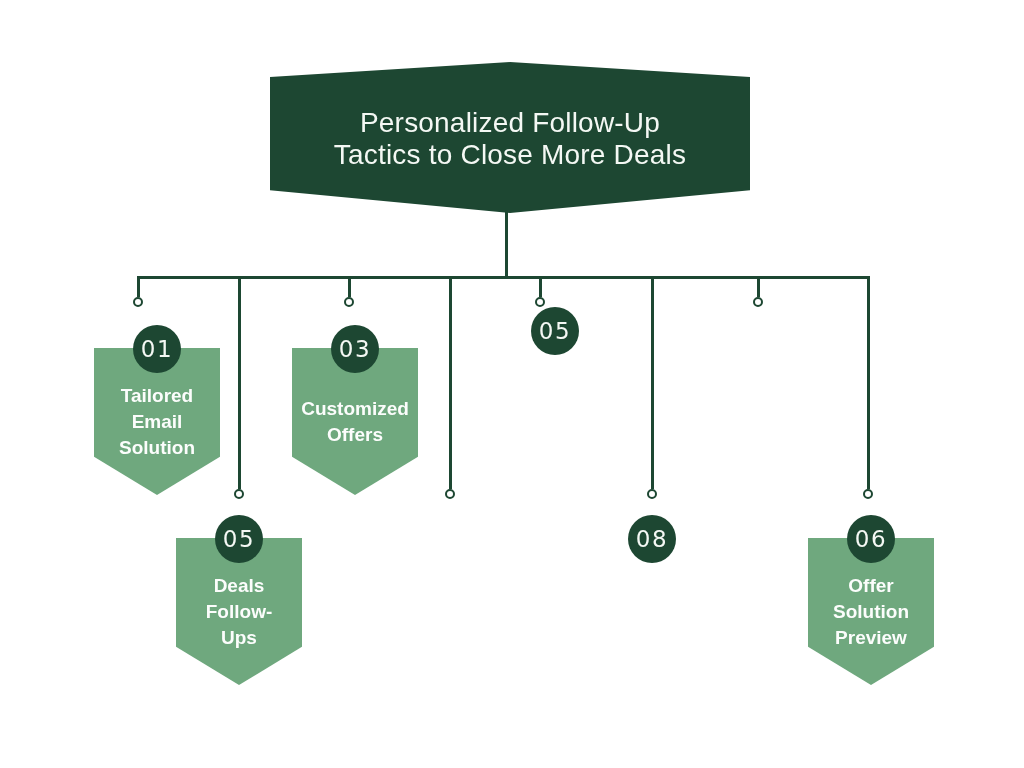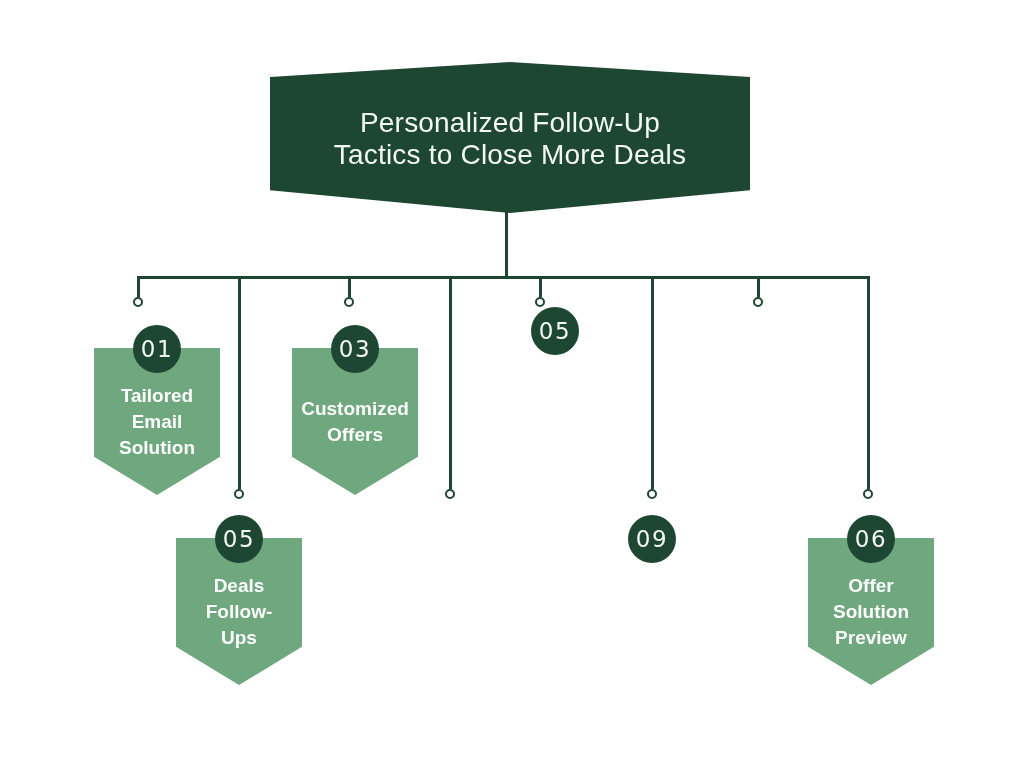--- a/index.html
+++ b/index.html
@@ -127,21 +127,21 @@
 
 
   <div class="item" style="left:492px;top:307px">
     <div class="badge">
       <span>05</span>
     </div>
   </div>
 
   <div class="item" style="left:589px;top:515px">
     <div class="badge">
-      <span>09</span>
+      <span>08</span>
     </div>
   </div>
 
 
   <div class="item" style="left:808px;top:515px">
     <div class="badge">
       <span>06</span>
     </div>
     <div class="pennant">
       <div class="label">Offer

